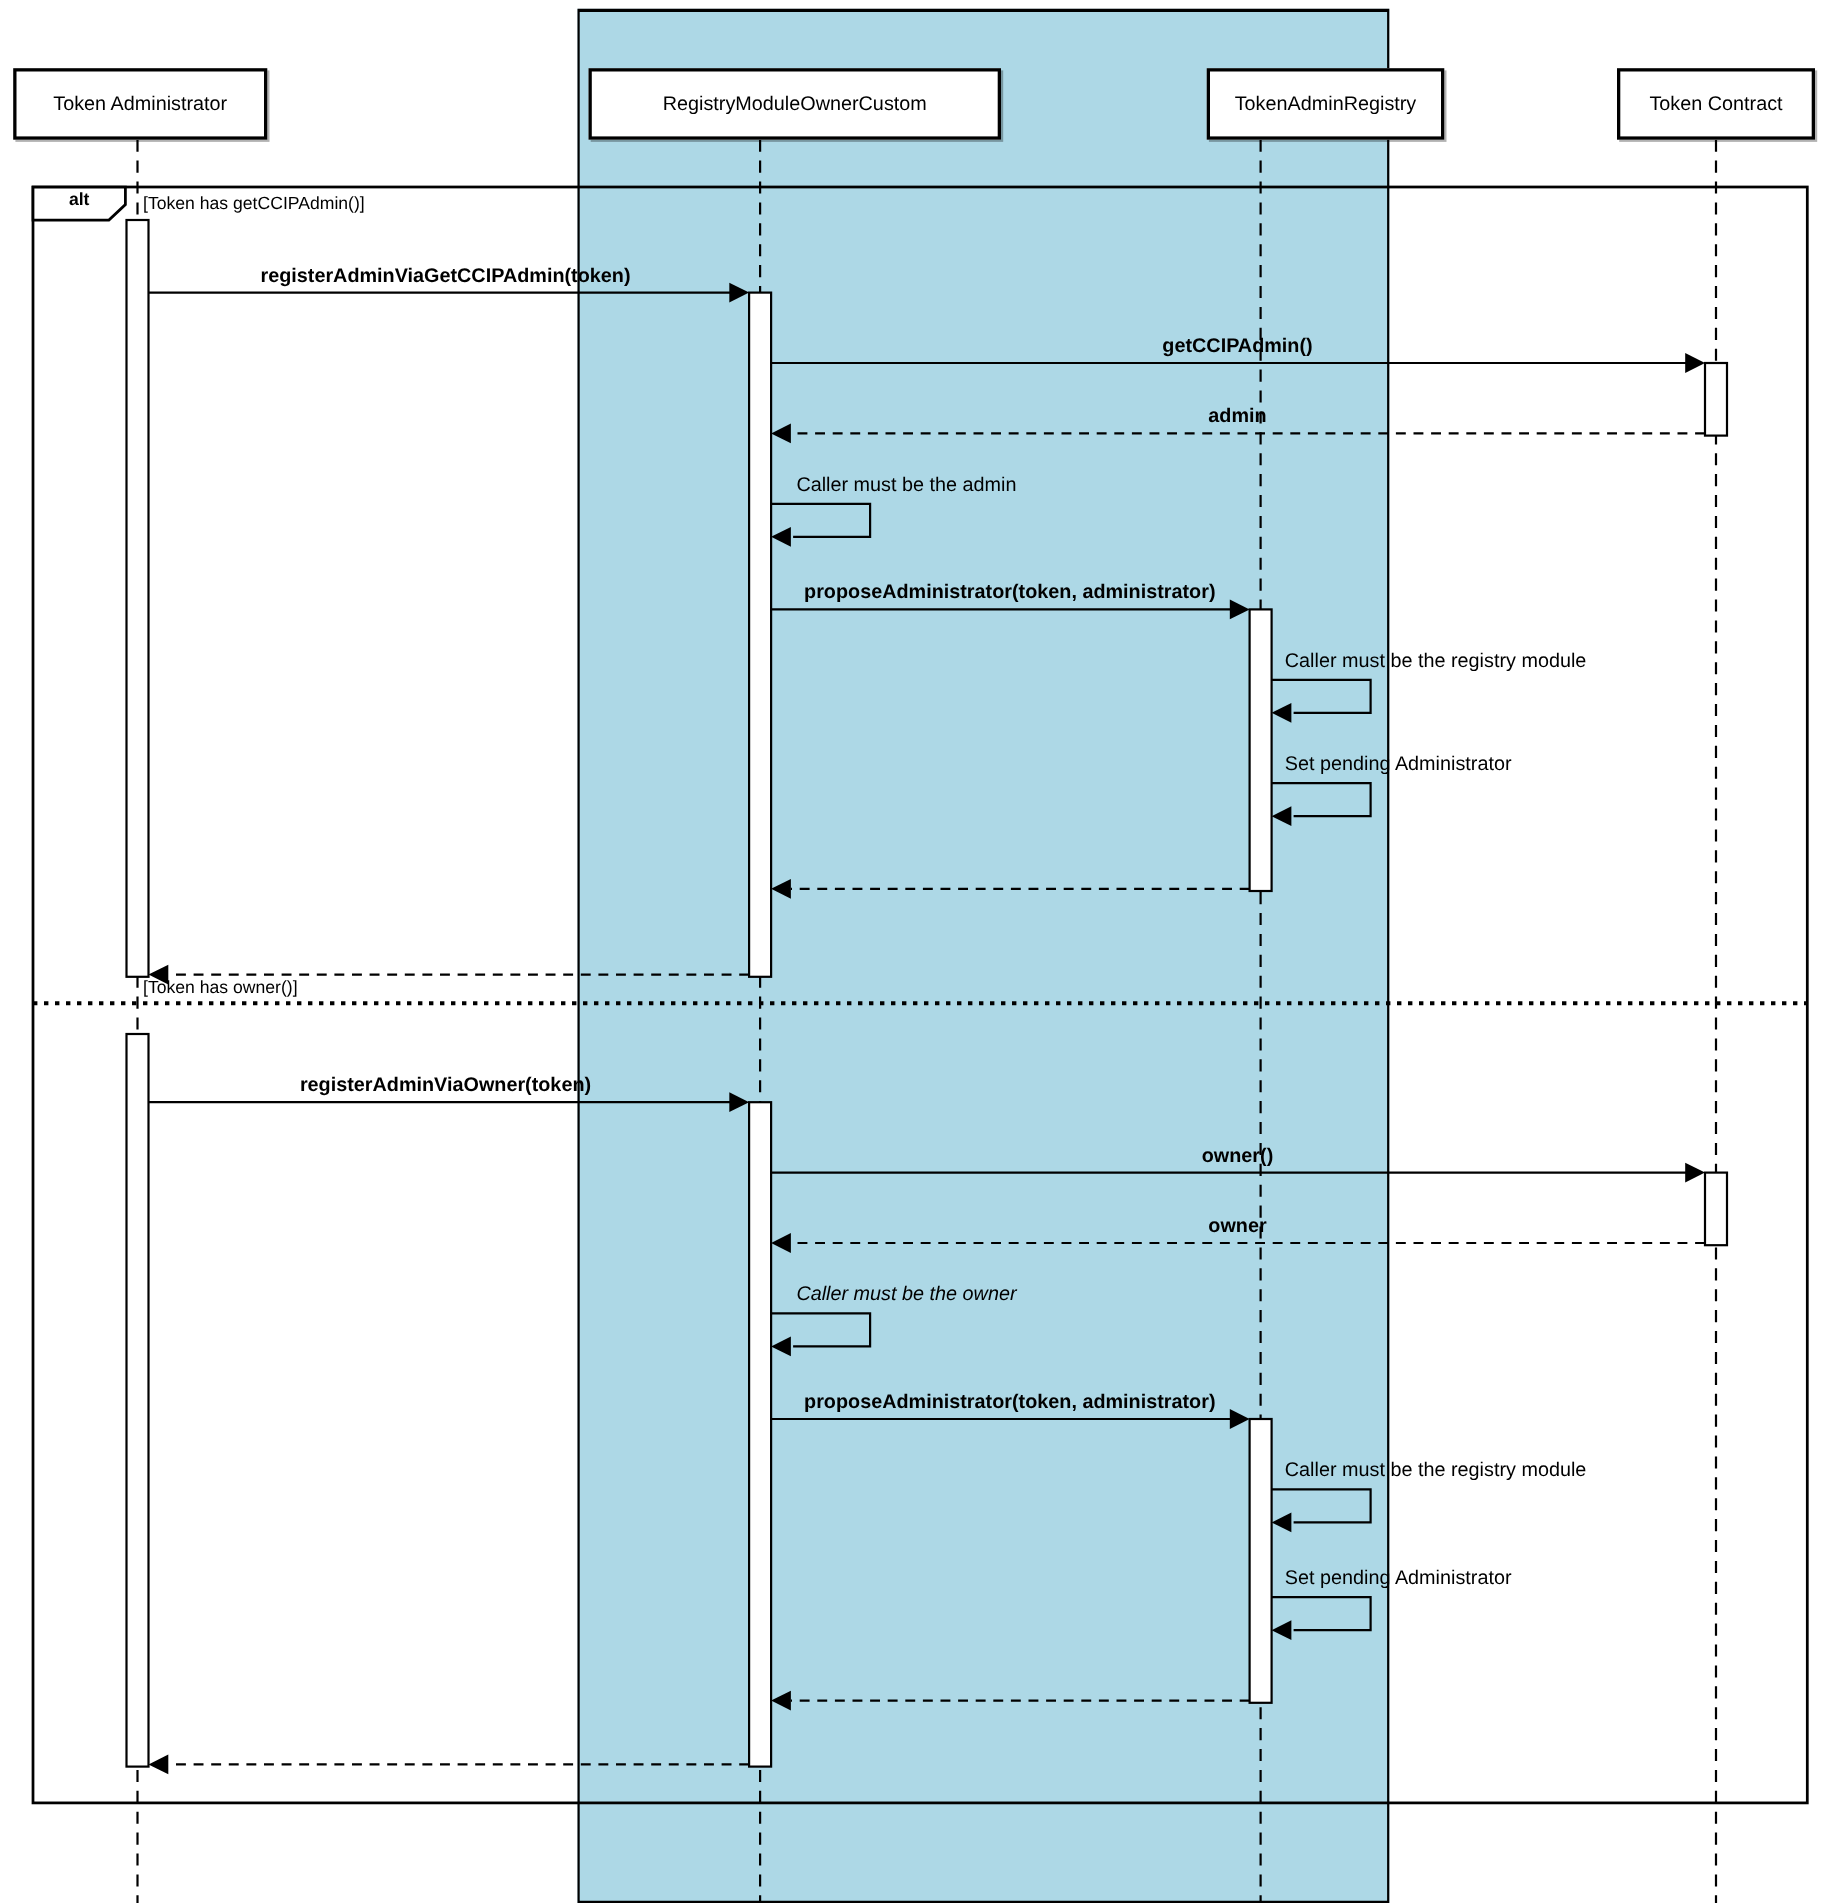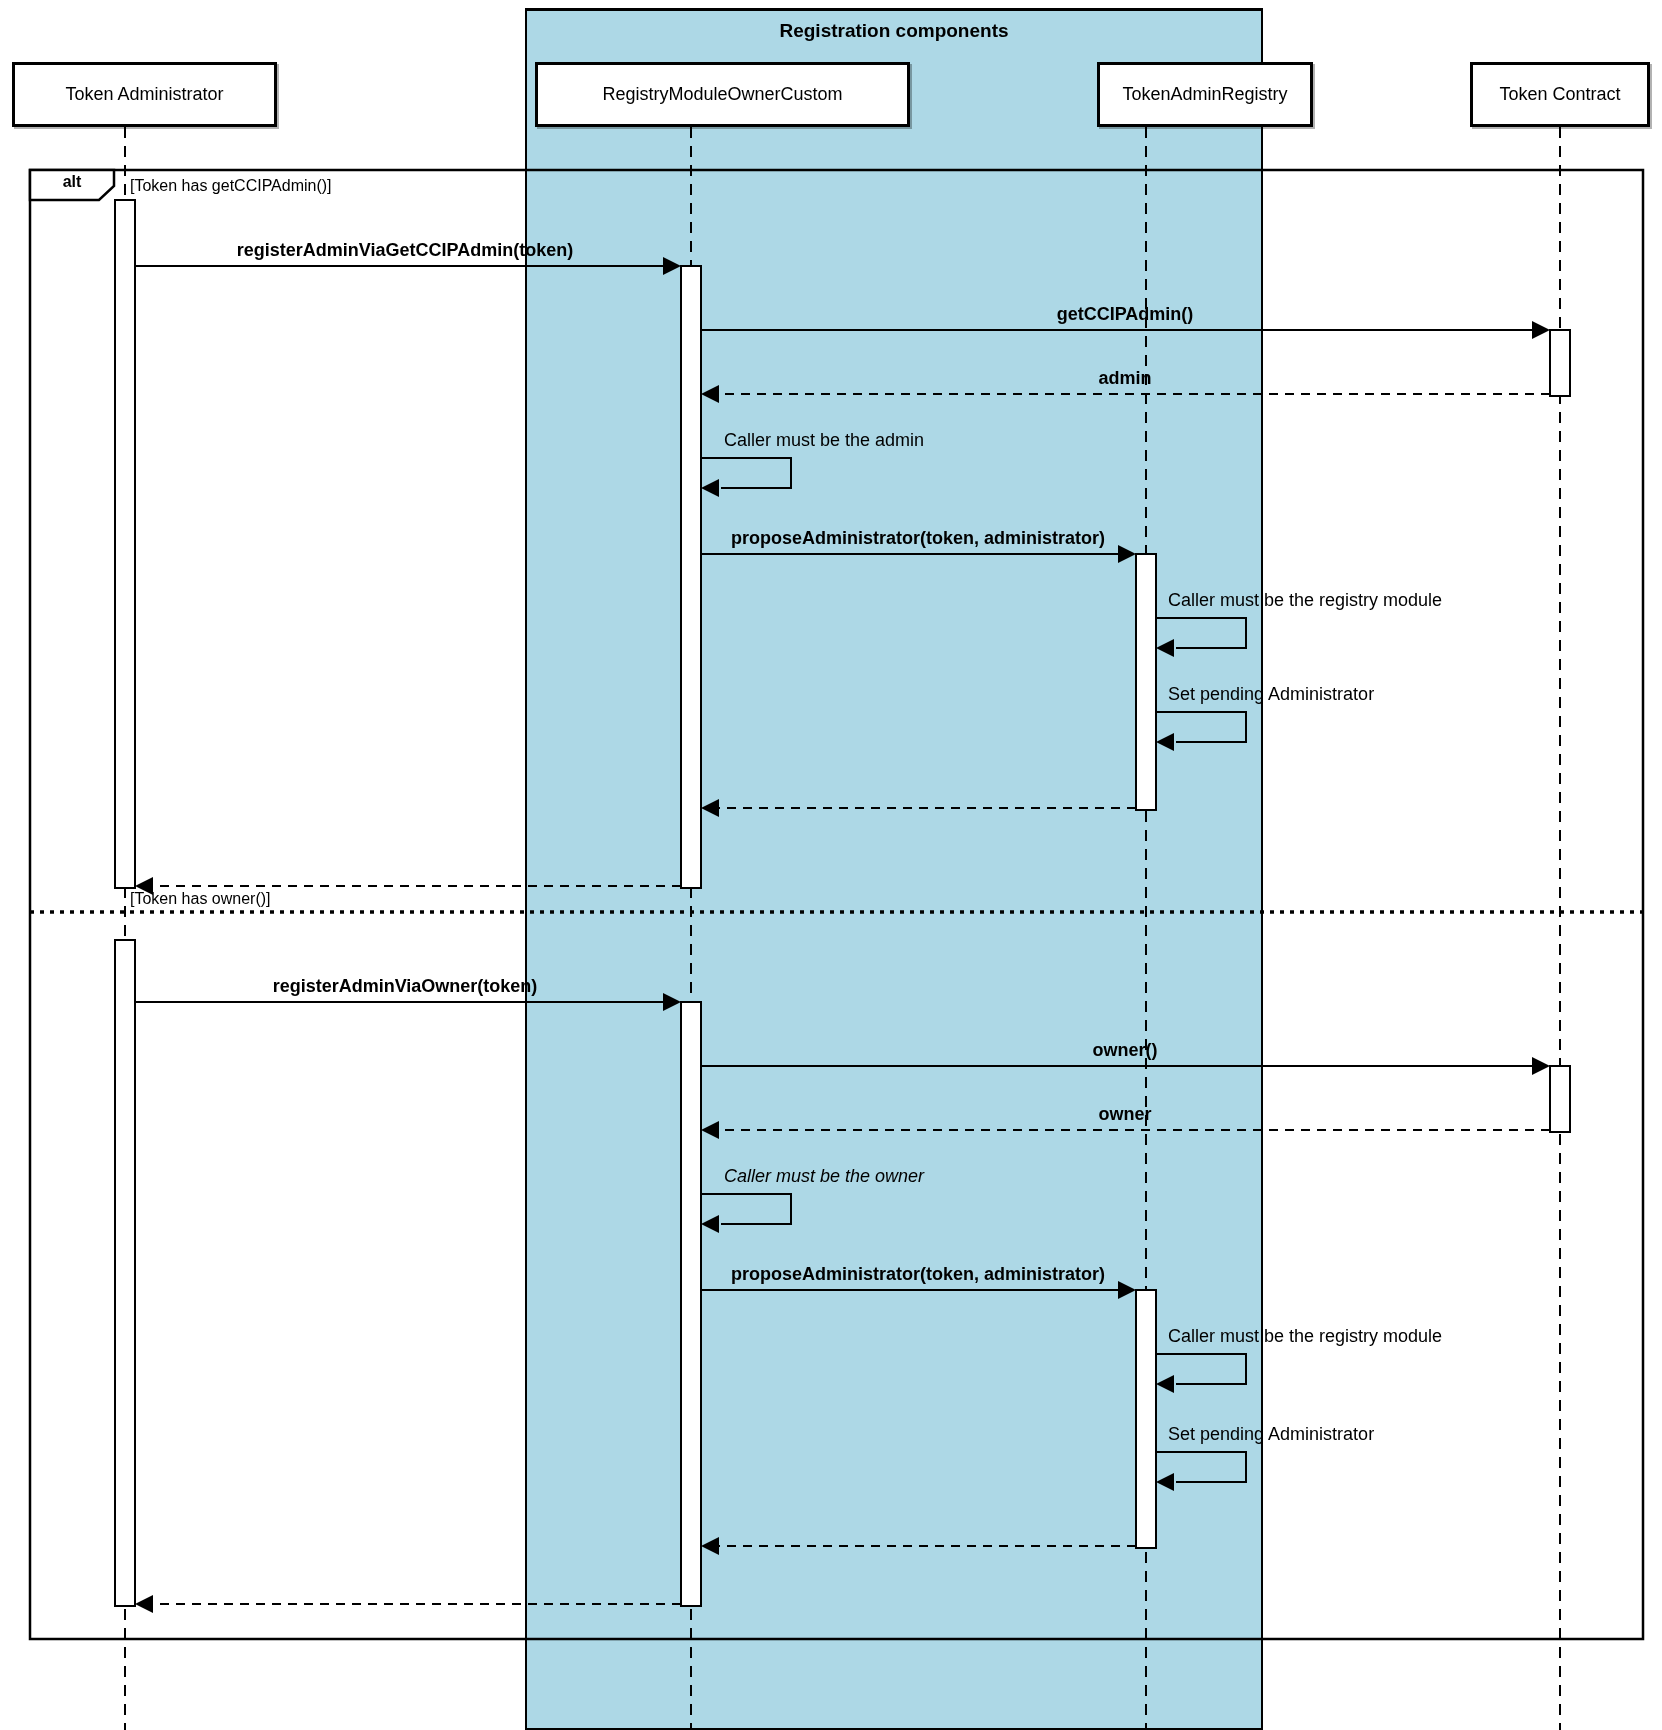--- a/index.html
+++ b/index.html
@@ -44,21 +44,21 @@
     border: 3px solid #000;
     box-sizing: border-box;
     display: flex;
     align-items: center;
     justify-content: center;
     font-size: 18px;
     color: #000;
     box-shadow: 2px 2px 0 rgba(0,0,0,0.30);
     z-index: 3;
   }
-  .p-token-administrator { left: 12px;  width: 265px; }
+  .p-token-administrator { left: 12px;  width: 231px; }
   .p-registry-module     { left: 535px; width: 375px; }
   .p-token-admin-registry{ left: 1061px;width: 216px; margin-left: 36px; }
   .p-token-contract      { left: 1470px;width: 180px; }
 
   svg.geometry {
     position: absolute;
     left: 0; top: 0;
     width: 1662px;
     height: 1730px;
     z-index: 2;
@@ -91,21 +91,20 @@
     color: #000;
     z-index: 5;
   }
 </style>
 </head>
 <body>
 
 <div class="canvas">
 
   <div class="blue-region"></div>
-  <div class="diagram-title">Registration components</div>
 
   <div class="participant p-token-administrator">
     <span>Token Administrator</span>
   </div>
   <div class="participant p-registry-module">
     <span>RegistryModuleOwnerCustom</span>
   </div>
   <div class="participant p-token-admin-registry">
     <span>TokenAdminRegistry</span>
   </div>

